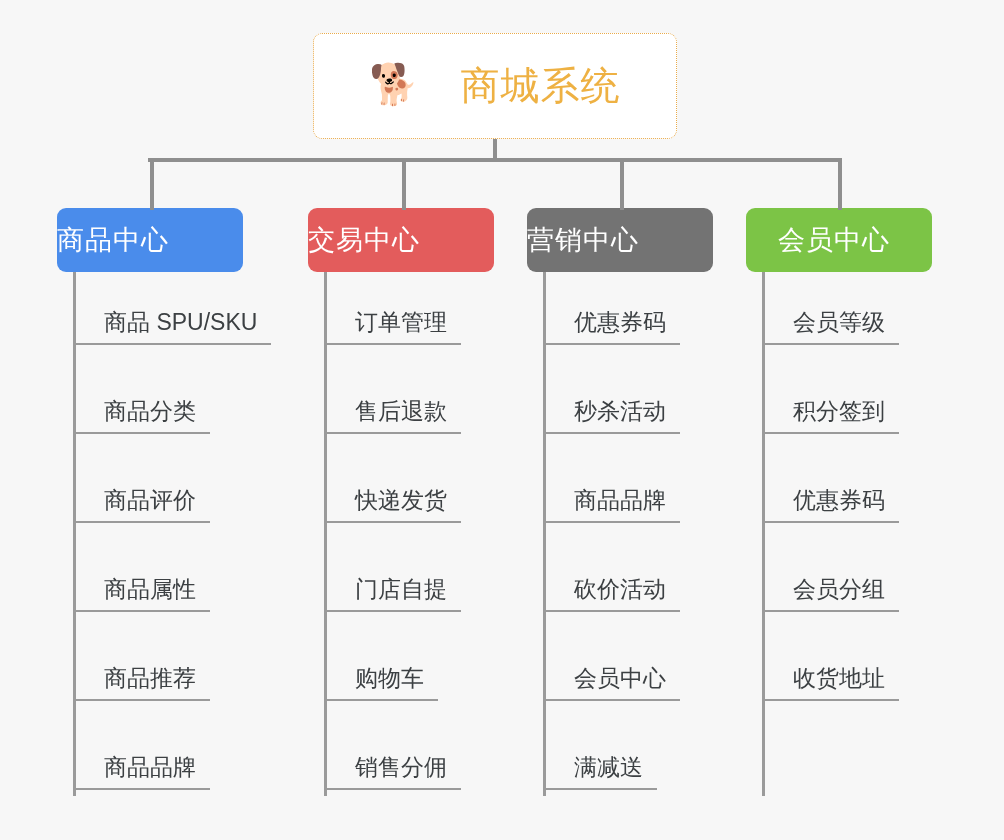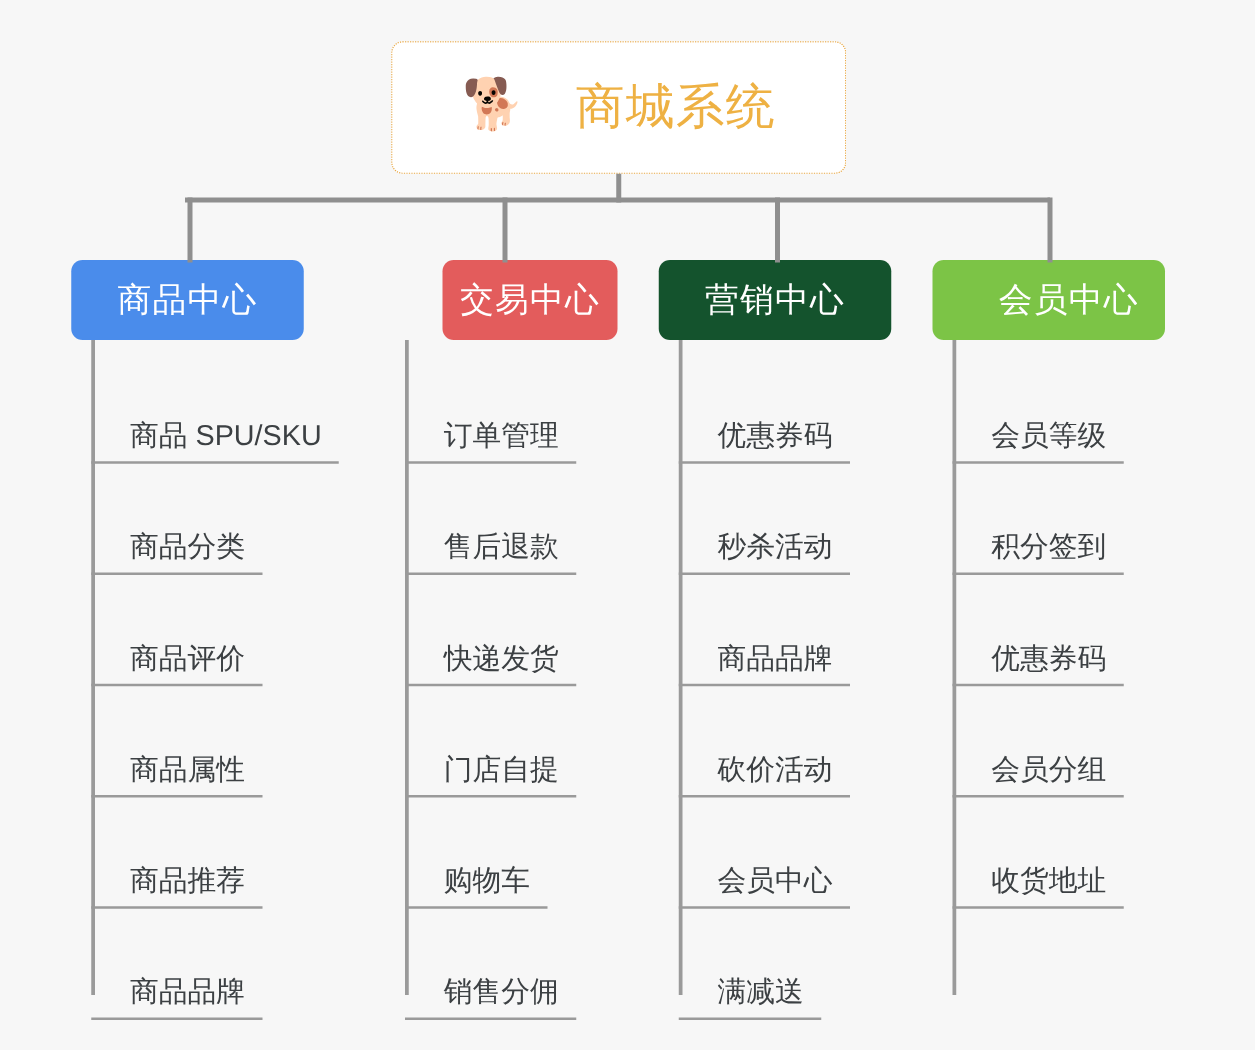--- a/index.html
+++ b/index.html
@@ -78,21 +78,21 @@
   
   .column {
     position: absolute;
     top: 208px;
   }
   .cat-box {
     height: 64px;
     border-radius: 9px;
     display: flex;
     align-items: center;
-    justify-content: center;
+    justify-content: flex-start;
     color: #ffffff;
     font-size: 27px;
     letter-spacing: 1px;
     white-space: nowrap;
   }
 
   
   .leaf-list {
     position: relative;
     margin-top: 0;
@@ -104,21 +104,21 @@
     top: 0;
     width: 3px;
     background: #9a9a9a;
   }
   .leaf {
     position: relative;
     height: 89px;
     box-sizing: border-box;
     padding-left: 16px;
     display: flex;
-    align-items: flex-end;
+    align-items: center;
   }
   .leaf-inner {
     position: relative;
     display: inline-block;
     padding: 0 14px 6px 31px;
     border-bottom: 2px solid #9a9a9a;
   }
   .leaf-label {
     font-size: 23px;
     color: #3c4043;
@@ -160,21 +160,21 @@
           </div>
           <div class="leaf">
             <div class="leaf-inner"><span class="leaf-label">商品推荐</span></div>
           </div>
           <div class="leaf">
             <div class="leaf-inner"><span class="leaf-label">商品品牌</span></div>
           </div>
         </div>
       </div>
       <div class="column" style="left: 308px; width: 186px;">
-        <div class="cat-box" style="background: rgb(227, 92, 92); margin-left: 46px;">
+        <div class="cat-box" style="background: rgb(227, 92, 92);">
           <span>交易中心</span>
         </div>
         <div class="leaf-list">
           <div class="trunk" style="height: 524px;"></div>
           <div class="leaf">
             <div class="leaf-inner"><span class="leaf-label">订单管理</span></div>
           </div>
           <div class="leaf">
             <div class="leaf-inner"><span class="leaf-label">售后退款</span></div>
           </div>
@@ -186,21 +186,21 @@
           </div>
           <div class="leaf">
             <div class="leaf-inner"><span class="leaf-label">购物车</span></div>
           </div>
           <div class="leaf">
             <div class="leaf-inner"><span class="leaf-label">销售分佣</span></div>
           </div>
         </div>
       </div>
       <div class="column" style="left: 527px; width: 186px;">
-        <div class="cat-box" style="background: #14532d;">
+        <div class="cat-box" style="background: #737373;">
           <span>营销中心</span>
         </div>
         <div class="leaf-list">
           <div class="trunk" style="height: 524px;"></div>
           <div class="leaf">
             <div class="leaf-inner"><span class="leaf-label">优惠券码</span></div>
           </div>
           <div class="leaf">
             <div class="leaf-inner"><span class="leaf-label">秒杀活动</span></div>
           </div>

